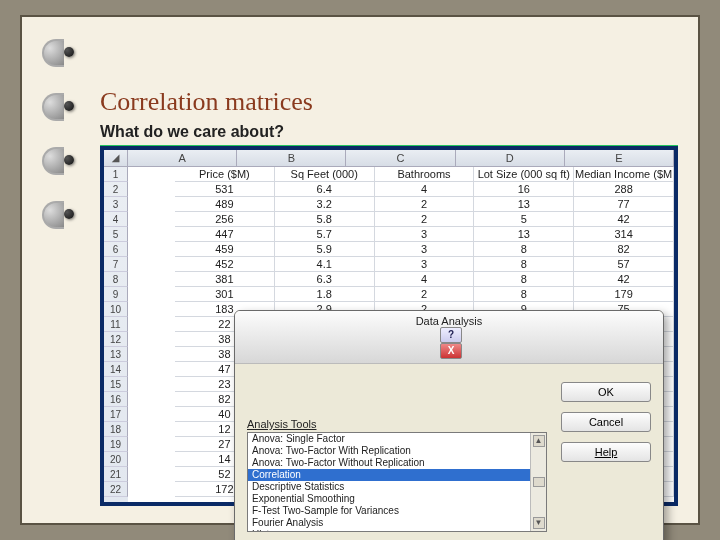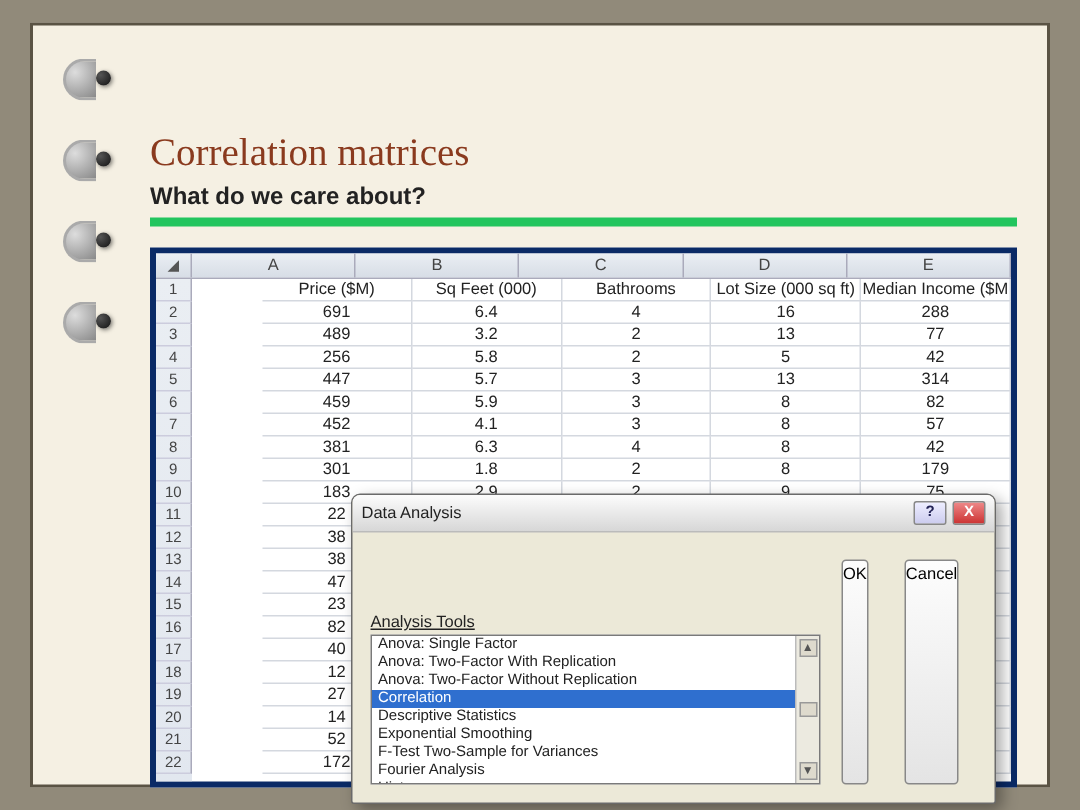--- a/index.html
+++ b/index.html
@@ -59,23 +59,22 @@
     font-family: "Times New Roman", serif;
     font-size: 26px;
     font-weight: normal;
     margin-bottom: 6px;
   }
   .slide-subtitle {
     color: #222;
     font-family: Arial, sans-serif;
     font-size: 16px;
     font-weight: bold;
-    border-bottom: 6px solid #22c55e;
+    border-bottom: 1px solid #22c55e;
     padding-bottom: 4px;
-    margin-bottom: 14px;
   }
   .spreadsheet-container {
     border: 4px solid #0a2a66;
     background: #fff;
     height: 360px;
     position: relative;
   }
   .excel-area {
     height: 100%;
     display: flex;
@@ -152,20 +151,21 @@
     border-radius: 6px 6px 2px 2px;
     overflow: hidden;
     font-size: 11px;
   }
   .dialog-titlebar {
     display: flex;
     align-items: center;
     background: linear-gradient(#fcfcfc, #d7d7d7);
     padding: 4px 6px;
     border-bottom: 1px solid #bbb;
+    flex-direction: column;
   }
   .dialog-title {
     flex: 1;
     font-weight: normal;
     color: #222;
   }
   .dialog-ctrl {
     width: 22px; height: 16px;
     text-align: center;
     line-height: 14px;
@@ -235,22 +235,22 @@
     cursor: pointer;
   }
   .scroll-grip {
     width: 12px; height: 10px;
     background: #dedacd;
     border: 1px solid #999;
   }
   .dialog-right {
     width: 90px;
     display: flex;
-    flex-direction: row;
-    gap: 24px;
+    flex-direction: column;
+    gap: 10px;
     padding-top: 8px;
   }
   .dlg-btn {
     background: linear-gradient(#fdfdfd, #e4e4e4);
     border: 1px solid #888;
     border-radius: 3px;
     padding: 3px 0;
     text-align: center;
     font-size: 11px;
     cursor: pointer;
@@ -311,21 +311,21 @@
             </div>
           <div class="excel-cells" id="cells">
               <div class="excel-row">
                 <div class="excel-cell header-cell">Price ($M)</div>
                 <div class="excel-cell header-cell">Sq Feet (000)</div>
                 <div class="excel-cell header-cell">Bathrooms</div>
                 <div class="excel-cell header-cell">Lot Size (000 sq ft)</div>
                 <div class="excel-cell header-cell">Median Income ($M</div>
               </div>
               <div class="excel-row">
-                <div class="excel-cell">691</div>
+                <div class="excel-cell">531</div>
                 <div class="excel-cell">6.4</div>
                 <div class="excel-cell">4</div>
                 <div class="excel-cell">16</div>
                 <div class="excel-cell">288</div>
               </div>
               <div class="excel-row">
                 <div class="excel-cell">489</div>
                 <div class="excel-cell">3.2</div>
                 <div class="excel-cell">2</div>
                 <div class="excel-cell">13</div>

